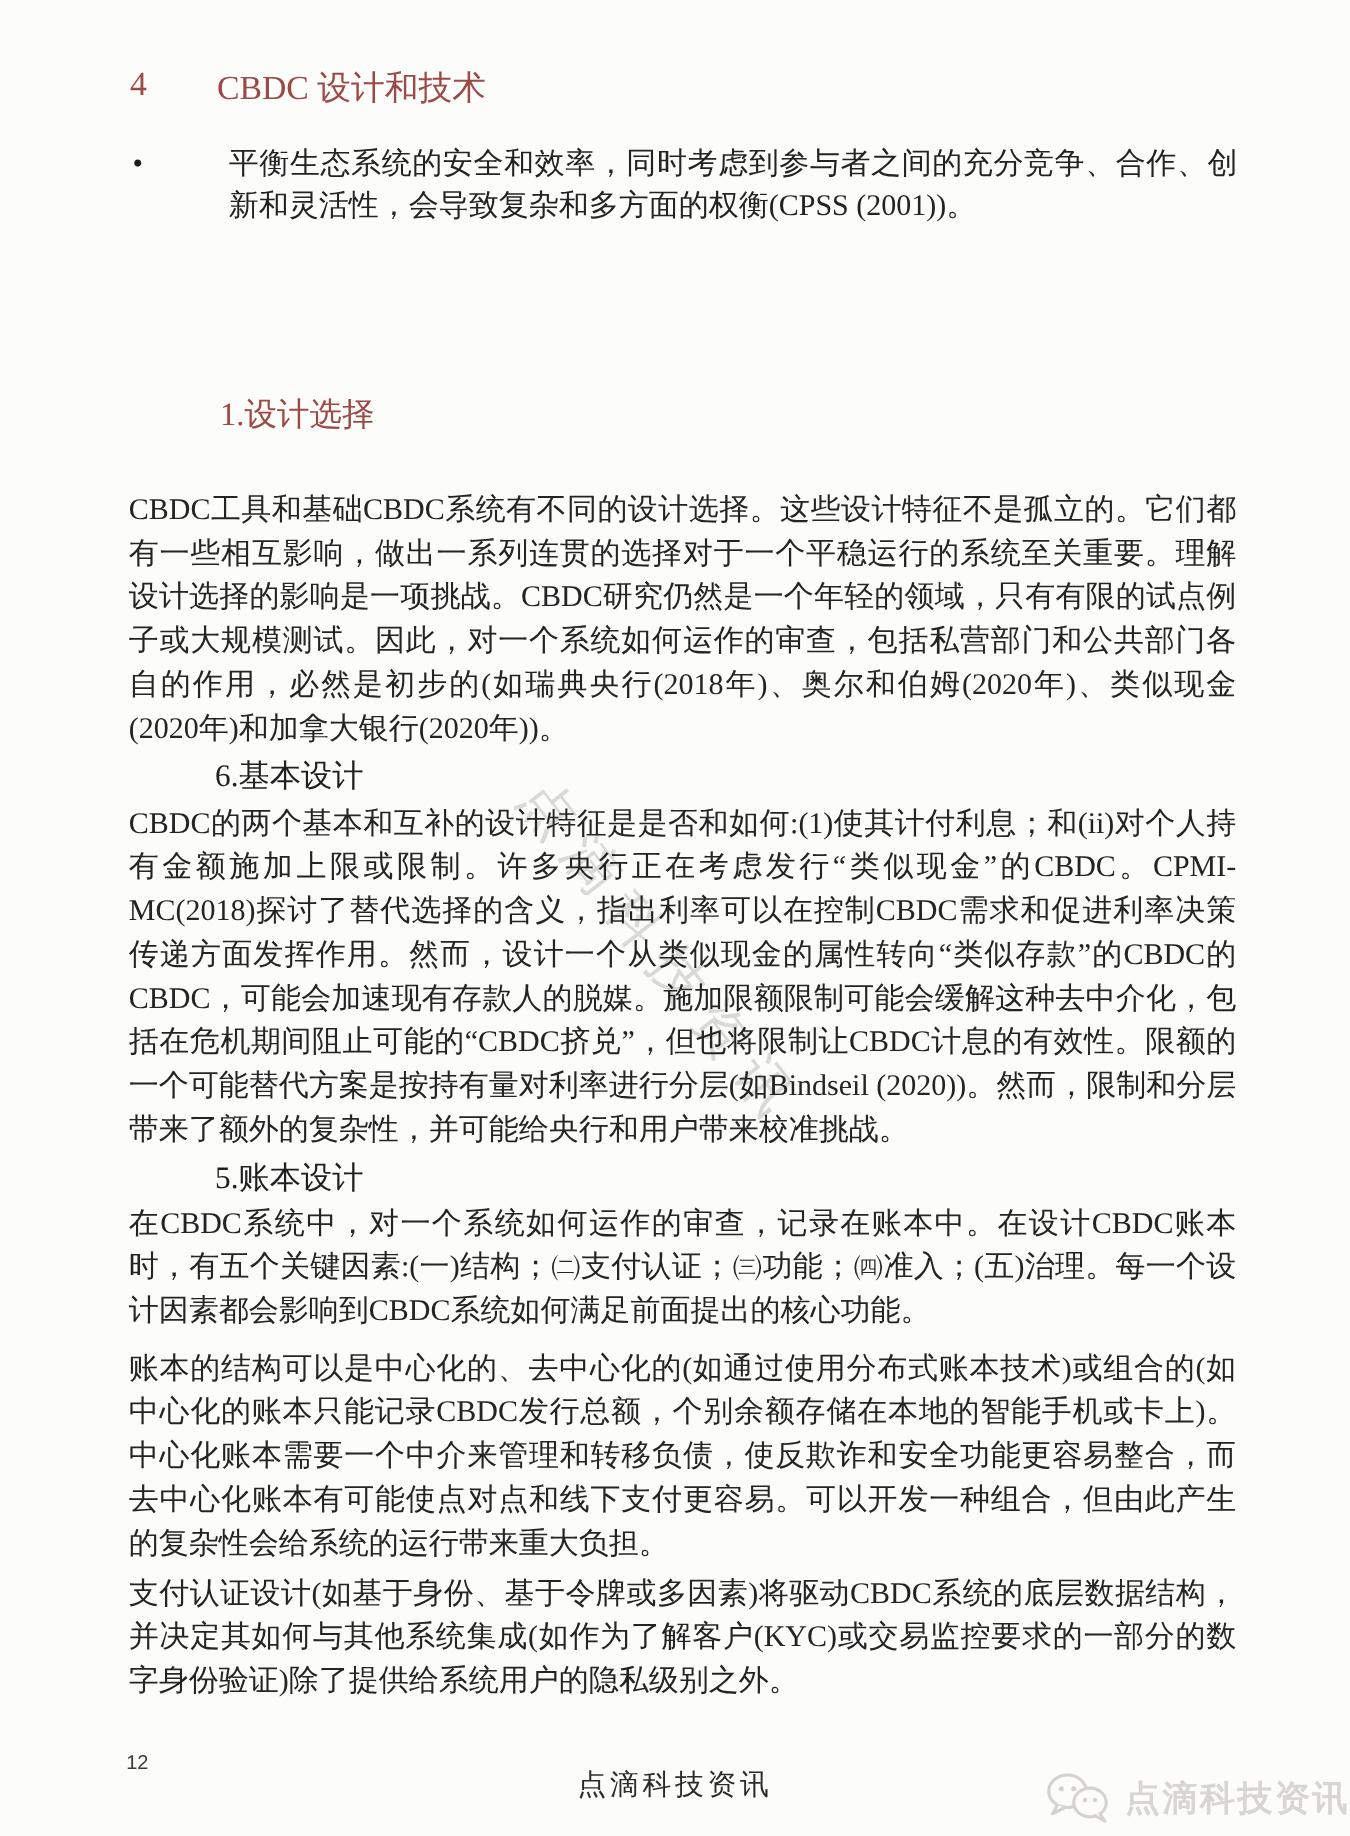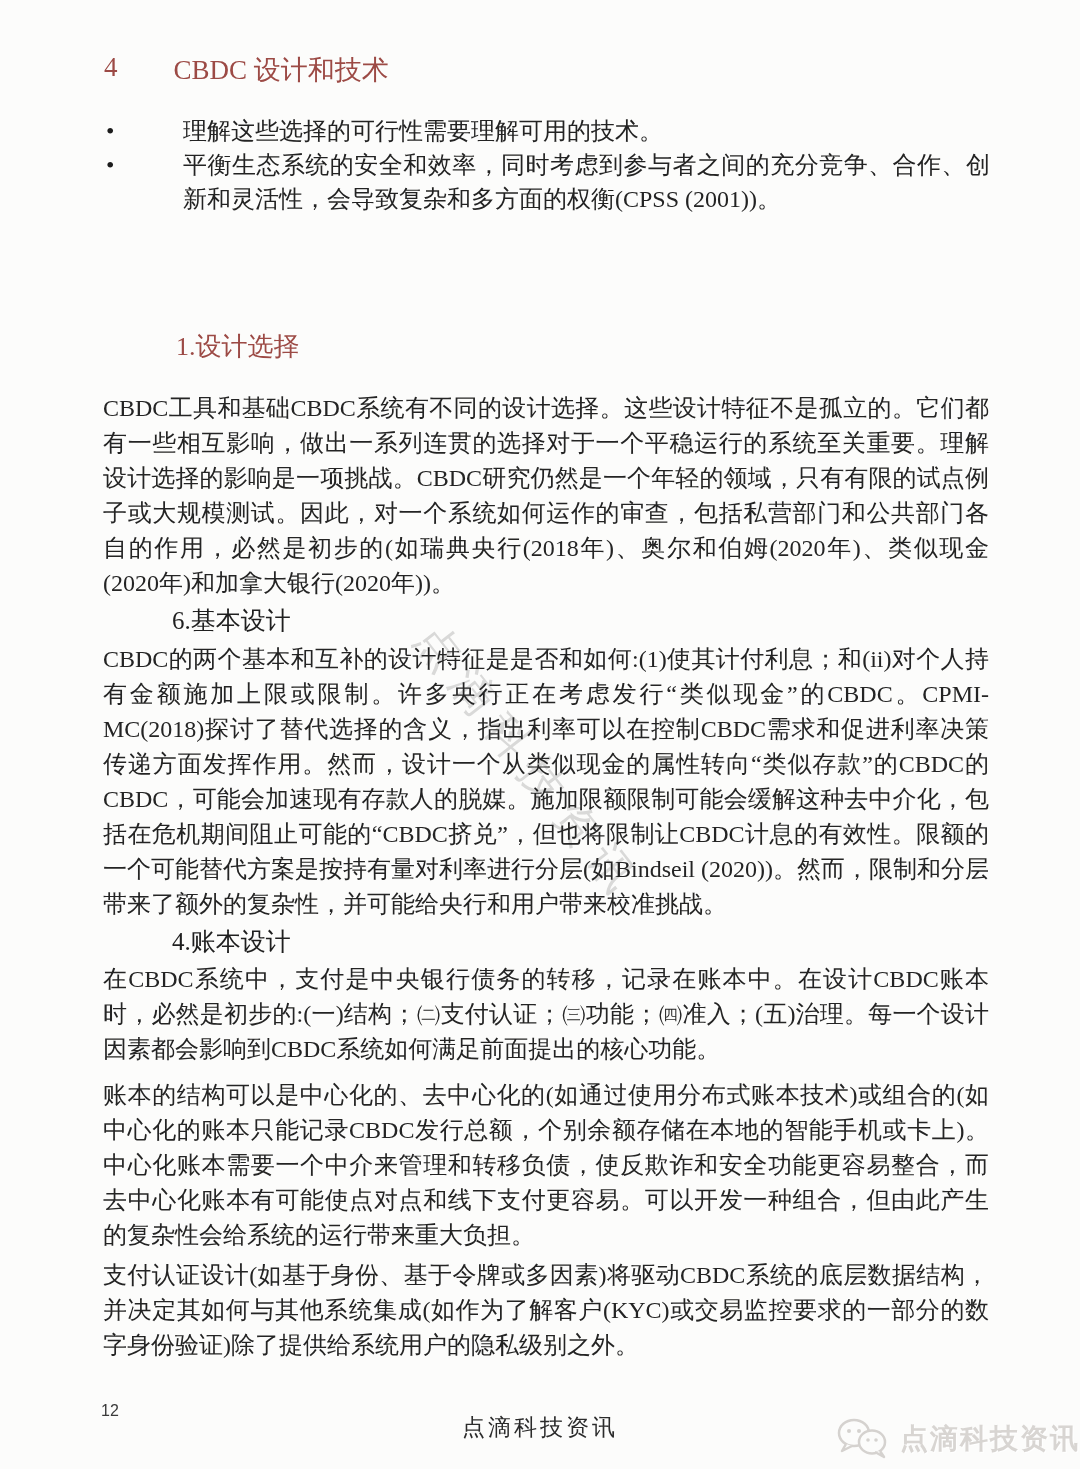--- a/index.html
+++ b/index.html
@@ -23,21 +23,21 @@
   .bullet-list{position:absolute;top:114px;left:106px;width:884px;}
   .bullet-item{display:grid;grid-template-columns:77px 1fr;}
   .bullet-dot{padding-top:4px;color:#1c1c1c;}
   .bullet-dot::before{content:'•';font-size:24px;}
   .bullet-text{
     font-size:24px;line-height:34px;
     text-align:justify;color:#232323;
   }
   
   .sub-red{
-    position:absolute;left:176px;top:329px;
+    position:absolute;left:176px;top:314px;
     font-size:26px;color:#9c4a45;
   }
   
   .para{
     position:absolute;left:103px;width:886px;
     font-size:24px;line-height:35px;
     text-align:justify;color:#242424;
     z-index:2;
   }
   .p1{top:391px;}
@@ -91,39 +91,35 @@
 <div class="page">
 
   <div class="doc-header">
     <span>4</span>
     <span>CBDC 设计和技术</span>
   </div>
 
   <div class="bullet-list">
     <div class="bullet-item">
       <span class="bullet-dot"></span>
-      <span class="bullet-text">理解这些选择的可行性需要理解可用的技术。</span>
-    </div>
-    <div class="bullet-item">
-      <span class="bullet-dot"></span>
       <span class="bullet-text">平衡生态系统的安全和效率，同时考虑到参与者之间的充分竞争、合作、创新和灵活性，会导致复杂和多方面的权衡(CPSS (2001))。</span>
     </div>
   </div>
 
   <div class="sub-red">1.设计选择</div>
 
   <div class="para p1">CBDC工具和基础CBDC系统有不同的设计选择。这些设计特征不是孤立的。它们都有一些相互影响，做出一系列连贯的选择对于一个平稳运行的系统至关重要。理解设计选择的影响是一项挑战。CBDC研究仍然是一个年轻的领域，只有有限的试点例子或大规模测试。因此，对一个系统如何运作的审查，包括私营部门和公共部门各自的作用，必然是初步的(如瑞典央行(2018年)、奥尔和伯姆(2020年)、类似现金(2020年)和加拿大银行(2020年))。</div>
 
   <div class="sub-black h-basic">6.基本设计</div>
 
   <div class="para p2">CBDC的两个基本和互补的设计特征是是否和如何:(1)使其计付利息；和(ii)对个人持有金额施加上限或限制。许多央行正在考虑发行“类似现金”的CBDC。CPMI-MC(2018)探讨了替代选择的含义，指出利率可以在控制CBDC需求和促进利率决策传递方面发挥作用。然而，设计一个从类似现金的属性转向“类似存款”的CBDC的CBDC，可能会加速现有存款人的脱媒。施加限额限制可能会缓解这种去中介化，包括在危机期间阻止可能的“CBDC挤兑”，但也将限制让CBDC计息的有效性。限额的一个可能替代方案是按持有量对利率进行分层(如Bindseil (2020))。然而，限制和分层带来了额外的复杂性，并可能给央行和用户带来校准挑战。</div>
 
-  <div class="sub-black h-ledger">4.账本设计</div>
+  <div class="sub-black h-ledger">5.账本设计</div>
 
-  <div class="para p3">在CBDC系统中，支付是中央银行债务的转移，记录在账本中。在设计CBDC账本时，必然是初步的:(一)结构；㈡支付认证；㈢功能；㈣准入；(五)治理。每一个设计因素都会影响到CBDC系统如何满足前面提出的核心功能。</div>
+  <div class="para p3">在CBDC系统中，对一个系统如何运作的审查，记录在账本中。在设计CBDC账本时，有五个关键因素:(一)结构；㈡支付认证；㈢功能；㈣准入；(五)治理。每一个设计因素都会影响到CBDC系统如何满足前面提出的核心功能。</div>
 
   <div class="para p4">账本的结构可以是中心化的、去中心化的(如通过使用分布式账本技术)或组合的(如中心化的账本只能记录CBDC发行总额，个别余额存储在本地的智能手机或卡上)。中心化账本需要一个中介来管理和转移负债，使反欺诈和安全功能更容易整合，而去中心化账本有可能使点对点和线下支付更容易。可以开发一种组合，但由此产生的复杂性会给系统的运行带来重大负担。</div>
 
   <div class="para p5">支付认证设计(如基于身份、基于令牌或多因素)将驱动CBDC系统的底层数据结构，并决定其如何与其他系统集成(如作为了解客户(KYC)或交易监控要求的一部分的数字身份验证)除了提供给系统用户的隐私级别之外。</div>
 
   <div class="diag-watermark">点滴科技资讯</div>
 
   <div class="page-number">12</div>
   <div class="footer-brand">点滴科技资讯</div>
 

